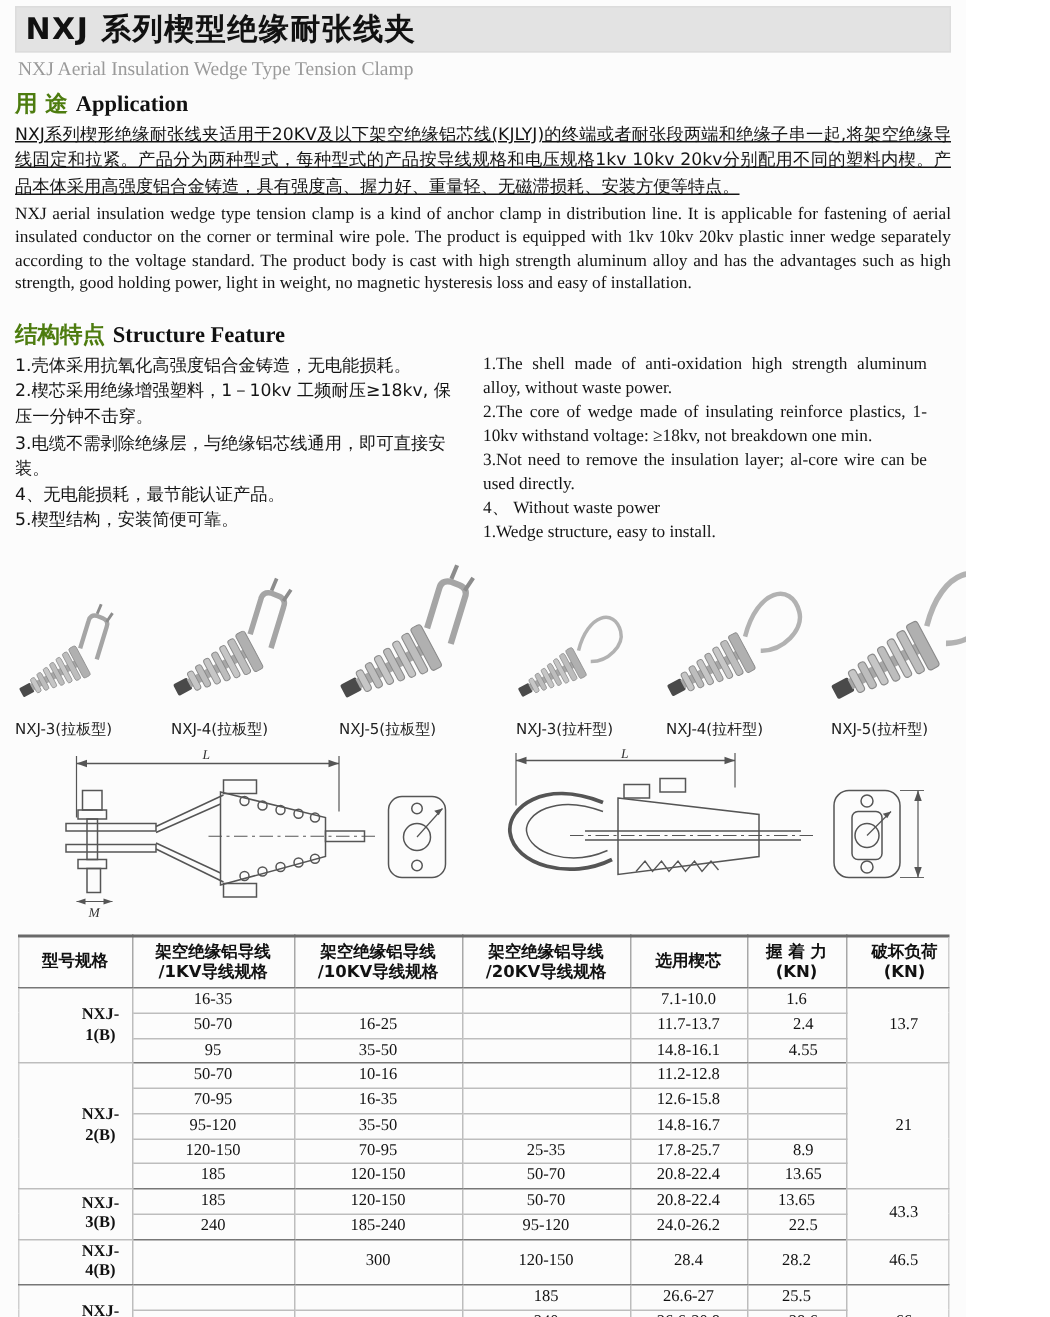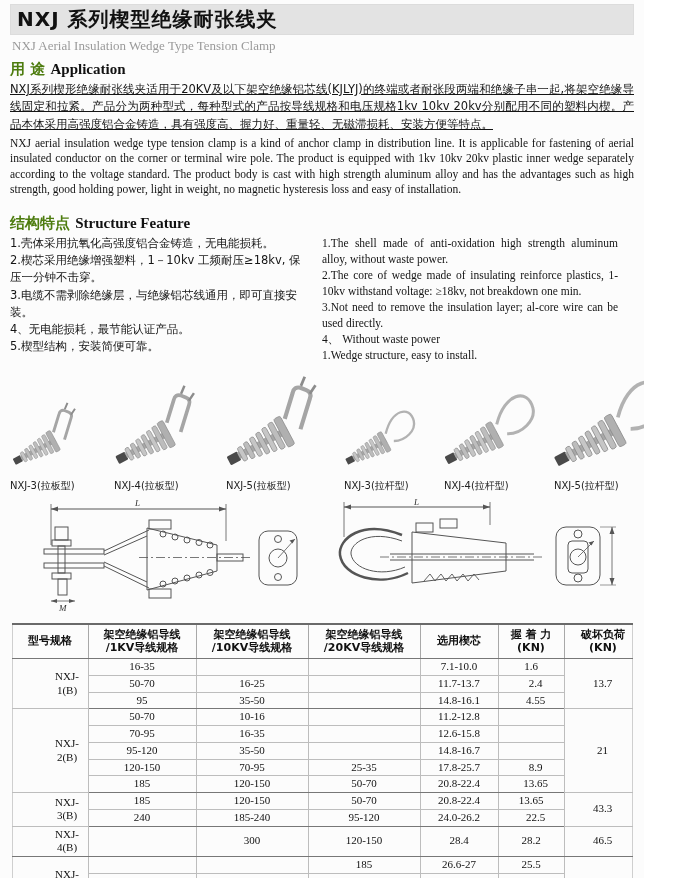--- a/index.html
+++ b/index.html
@@ -43,21 +43,21 @@
     font-size:11px;font-weight:bold;color:#111;text-align:center;white-space:pre-line;
     padding:3px 2px;border:1px solid #a8a8a8;border-top:none;line-height:1.25;
     border-bottom:1.5px solid #777;}
   .spec-table td{
     font-family:"Liberation Serif","DejaVu Serif",serif;font-size:11px;color:#111;
     text-align:center;padding:1px 3px;line-height:1.25;
     border:1px solid #bdbdbd;}
   .spec-table th:first-child,.spec-table td:first-child{border-left:1px solid #cfcfcf;}
   .spec-table th:last-child,.spec-table td:last-child{border-right:1px solid #cfcfcf;padding-left:12px;}
   .spec-table tr.group-end td{border-bottom:1.5px solid #777;}
-  .spec-table td.model-cell{font-weight:normal;padding-left:37px;}
+  .spec-table td.model-cell{font-weight:bold;padding-left:37px;}
 </style>
 </head>
 <body>
 
 <svg width="0" height="0" style="position:absolute" aria-hidden="true">
   <defs>
     <g id="clamp-body">
       <rect x="-16" y="-7" width="17" height="14" rx="2" fill="#4a4a4a"></rect>
       <rect x="0" y="-5" width="80" height="10" fill="#a8a8a8"></rect>
       <rect x="3" y="-11" width="7" height="22" rx="3" fill="#c6c6c6" stroke="#8a8a8a" stroke-width="1"></rect>

